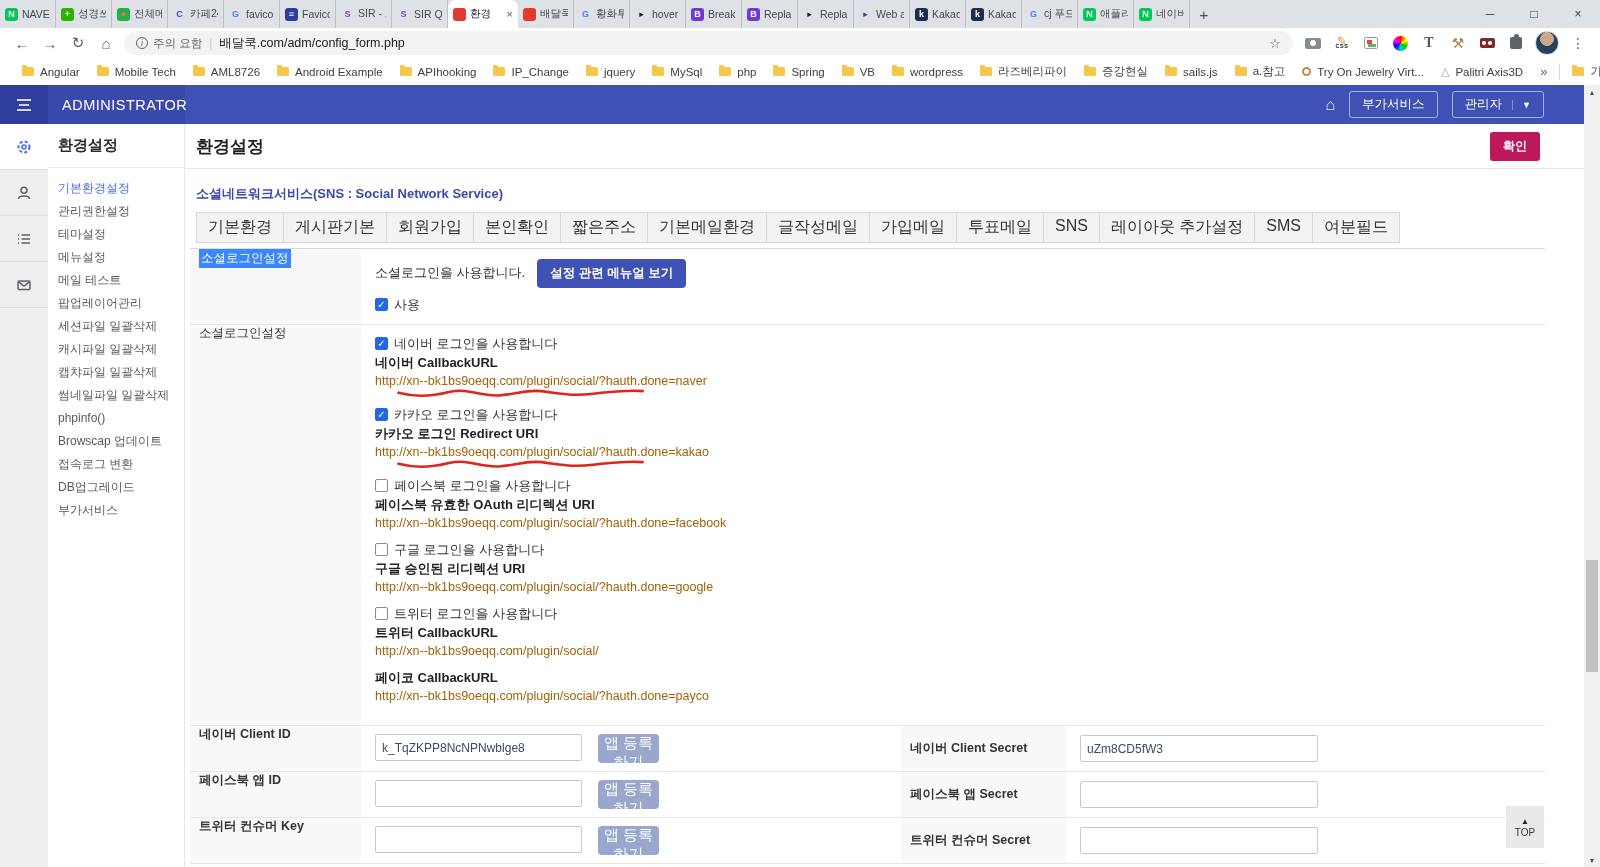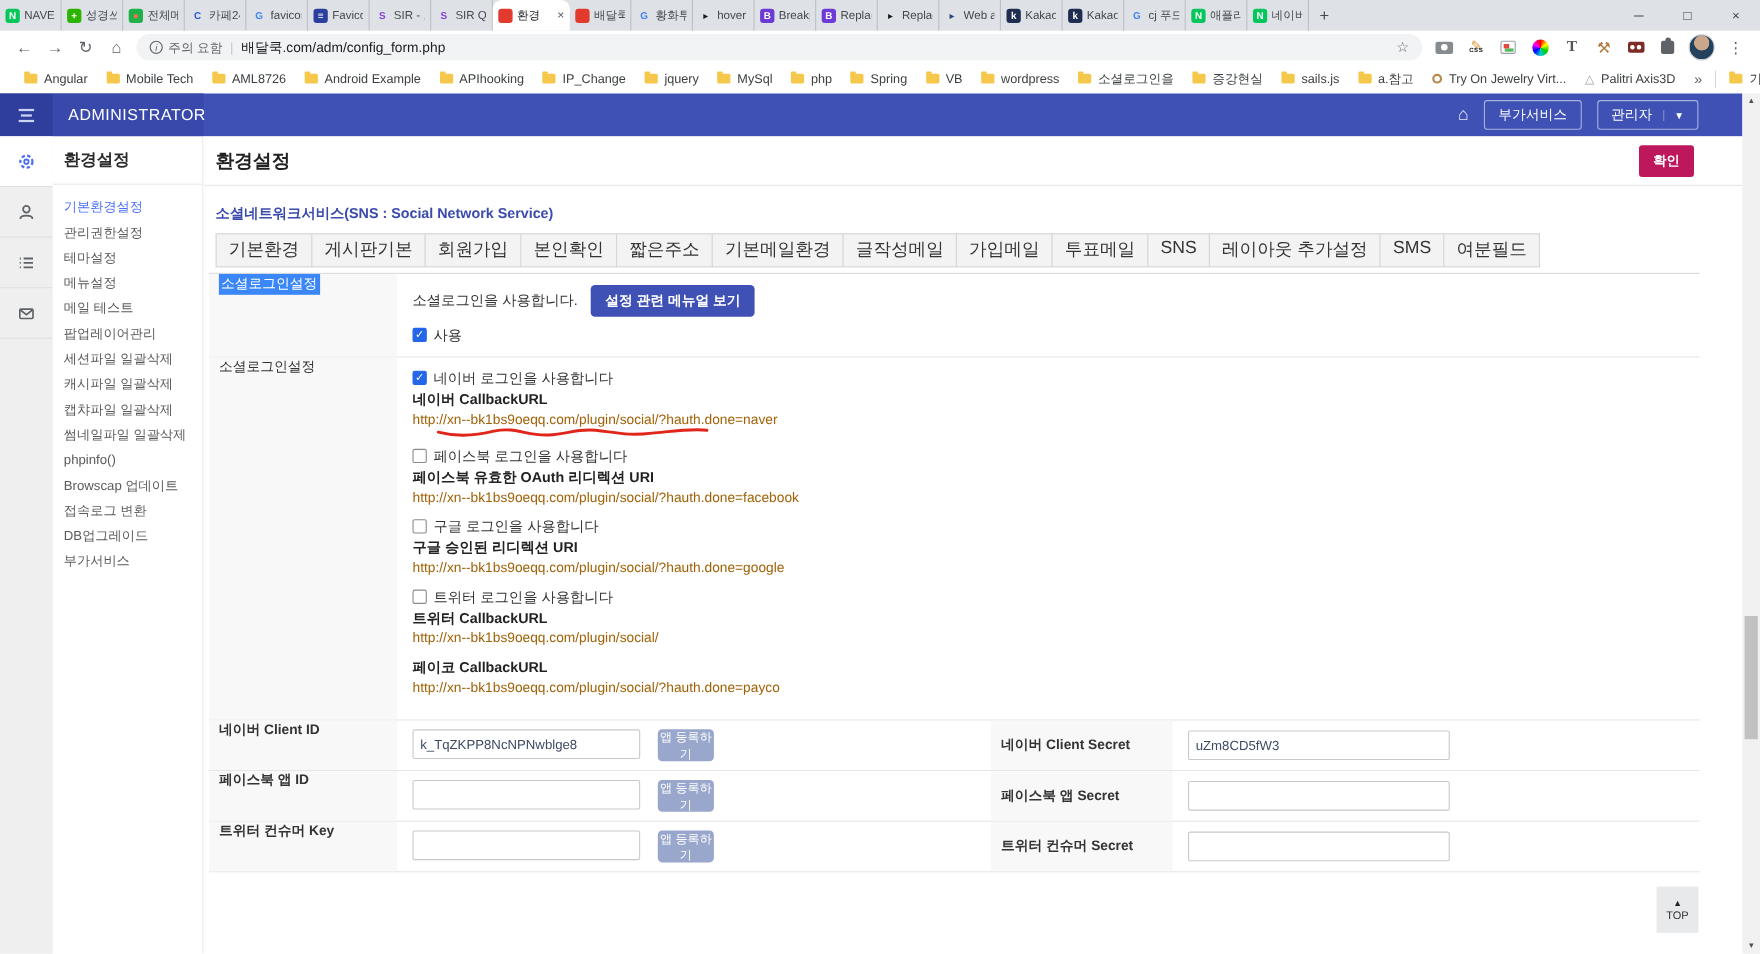--- a/index.html
+++ b/index.html
@@ -137,22 +137,22 @@
   .urlline { height:19px; line-height:19px; font-size:12.5px; color:#a16207; }
   .squiggle { display:none; height:12px; margin:-5px 0 1px 0; }
   .squiggle.show { display:block; }
   .row2 .cell-main { padding-top:9px; padding-bottom:12px; }
 
   .cred-row { display:flex; align-items:center; height:46px; border-bottom:1px solid #e6e6e6; }
   .cred-row .cell-label { align-self:stretch; font-weight:bold; font-size:12.5px; }
   .cred-left { width:540px; flex:none; display:flex; align-items:flex-start; padding-left:14px; gap:16px; }
   .cred-input { width:207px; height:27px; border:1px solid #c9c9c9; border-radius:2px; font-size:12px;
     color:#3d4a63; padding:0 6px; font-family:inherit; }
-  .reg-btn { width:51px; height:29px; background:#98a7cb; color:#fff; border:none; border-radius:4px;
-    font-size:11px; }
+  .reg-btn { width:61px; height:29px; background:#98a7cb; color:#fff; border:none; border-radius:4px;
+    font-size:15px; }
   .cred-rlabel { width:165px; flex:none; align-self:stretch; background:#f8f8f8; display:flex;
     align-items:center; padding-left:9px; font-size:12.5px; font-weight:bold; color:#333; }
   .cred-right { flex:1; display:flex; align-items:center; padding-left:14px; }
   .cred-input.wide { width:238px; }
 
   
   .top-btn { position:absolute; left:1506px; top:806px; width:38px; height:42px; background:#e8e9ea;
     display:flex; flex-direction:column; align-items:center; justify-content:center; gap:1px;
     font-size:10px; color:#333; }
   .top-btn .tri-up { font-size:8px; color:#222; }
@@ -398,21 +398,21 @@
       <span>VB</span>
     </span>
 
     <span class="bk">
       <span class="folder"></span>
       <span>wordpress</span>
     </span>
 
     <span class="bk">
       <span class="folder"></span>
-      <span>소셜로그인을</span>
+      <span>라즈베리파이</span>
     </span>
 
     <span class="bk">
       <span class="folder"></span>
       <span>증강현실</span>
     </span>
 
     <span class="bk">
       <span class="folder"></span>
       <span>sails.js</span>
@@ -593,20 +593,31 @@
               <span class="cb checked"></span>
               <span>네이버 로그인을 사용합니다</span>
             </div>
             <div class="boldline">네이버 CallbackURL</div>
             <div class="urlline">http://xn--bk1bs9oeqq.com/plugin/social/?hauth.done=naver</div>
             <svg class="squiggle show" width="292" height="14" viewBox="0 0 292 14">
               <path d="M3 8 C 22 13 42 12 62 7 C 86 2 96 12 120 11 C 140 10 150 4 170 6 C 195 9 205 12 230 9 C 252 7 272 4 288 6" fill="none" stroke="#e0251b" stroke-width="3" stroke-linecap="round"></path>
             </svg>
           </div>
 
+          <div class="sgroup">
+            <div class="chkline">
+              <span class="cb checked"></span>
+              <span>카카오 로그인을 사용합니다</span>
+            </div>
+            <div class="boldline">카카오 로그인 Redirect URI</div>
+            <div class="urlline">http://xn--bk1bs9oeqq.com/plugin/social/?hauth.done=kakao</div>
+            <svg class="squiggle show" width="292" height="14" viewBox="0 0 292 14">
+              <path d="M3 8 C 22 13 42 12 62 7 C 86 2 96 12 120 11 C 140 10 150 4 170 6 C 195 9 205 12 230 9 C 252 7 272 4 288 6" fill="none" stroke="#e0251b" stroke-width="3" stroke-linecap="round"></path>
+            </svg>
+          </div>
 
           <div class="sgroup">
             <div class="chkline">
               <span class="cb"></span>
               <span>페이스북 로그인을 사용합니다</span>
             </div>
             <div class="boldline">페이스북 유효한 OAuth 리디렉션 URI</div>
             <div class="urlline">http://xn--bk1bs9oeqq.com/plugin/social/?hauth.done=facebook</div>
 
           </div>

